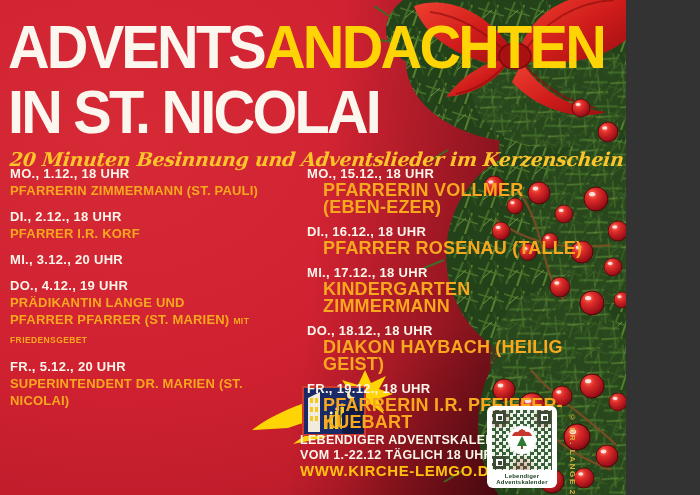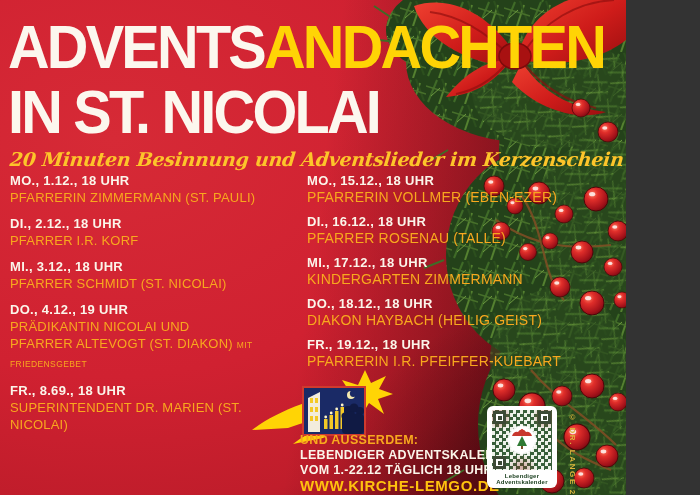--- a/index.html
+++ b/index.html
@@ -23,32 +23,32 @@
   }
   .title .w{color:#fcf7ee;}
   .title .y{color:#ffd405;}
   .subtitle{
     position:absolute;left:10px;top:148px;z-index:5;
     font-family:"DejaVu Serif",serif;font-style:italic;font-weight:bold;
     font-size:19px;color:#fdc52a;transform:skewX(-6deg);transform-origin:left;
     letter-spacing:-.3px;white-space:nowrap;
   }
   
-  .col{position:absolute;top:172px;z-index:5;}
+  .col{position:absolute;top:165px;z-index:5;}
   .col-left{left:10px;width:288px;}
   .col-right{left:307px;width:280px;}
   .entry{margin-bottom:9px;}
   .col-right .entry{margin-bottom:7px;}
   .entry .date{
     color:#fbf5ea;font-weight:bold;font-size:13px;line-height:17px;letter-spacing:.3px;
   }
   .entry .name{
-    color:#f8a81e;font-weight:normal;font-size:13px;line-height:17px;letter-spacing:.2px;
-  }
-  .col-right .entry .name{font-size:14px;}
+    color:#f8a81e;font-weight:bold;font-size:13px;line-height:17px;letter-spacing:.2px;
+  }
+  .col-right .entry .name{font-size:18px;margin-left:16px;}
   .entry .note{font-size:8.5px;margin-left:4px;letter-spacing:.4px;}
   
   .star{position:absolute;left:248px;top:370px;z-index:3;}
   .logo-card{
     position:absolute;left:302px;top:386px;width:60px;height:46px;z-index:4;
     border:2.5px solid #cf3a2e;background:#1a2a66;box-sizing:content-box;
   }
   
   .footer{position:absolute;left:300px;top:433px;z-index:5;line-height:15px;white-space:nowrap;}
   .footer .amber{color:#f8a81e;font-weight:bold;font-size:12.5px;letter-spacing:.3px;}
@@ -221,30 +221,29 @@
   <div class="col col-left">
     <div class="entry">
       <div class="date">MO., 1.12., 18 UHR</div>
       <div class="name">PFARRERIN ZIMMERMANN (ST. PAULI)</div>
     </div>
     <div class="entry">
       <div class="date">DI., 2.12., 18 UHR</div>
       <div class="name">PFARRER I.R. KORF</div>
     </div>
     <div class="entry">
-      <div class="date">MI., 3.12., 18 UHR</div>
-      <div class="name">PFARRER SCHMIDT (ST. NICOLAI)</div>
+      <div class="date">MI., 3.12., 20 UHR</div>
     </div>
     <div class="entry">
       <div class="date">DO., 4.12., 19 UHR</div>
-      <div class="name">PRÄDIKANTIN NICOLAI UND</div>
-      <div class="name"><span>PFARRER ALTEVOGT (ST. DIAKON)</span><span class="note">MIT FRIEDENSGEBET</span></div>
-    </div>
-    <div class="entry">
-      <div class="date">FR., 8.69., 18 UHR</div>
+      <div class="name">PRÄDIKANTIN LANGE UND</div>
+      <div class="name"><span>PFARRER PFARRER (ST. MARIEN)</span><span class="note">MIT FRIEDENSGEBET</span></div>
+    </div>
+    <div class="entry">
+      <div class="date">FR., 5.12., 20 UHR</div>
       <div class="name">SUPERINTENDENT DR. MARIEN (ST. NICOLAI)</div>
     </div>
 
   </div>
 
   <div class="col col-right">
     <div class="entry">
       <div class="date">MO., 15.12., 18 UHR</div>
       <div class="name">PFARRERIN VOLLMER (EBEN-EZER)</div>
     </div>
@@ -304,21 +303,20 @@
           <circle cx="56" cy="23" r="4"></circle>
         <circle cx="41" cy="28" r="3.5"></circle>
           <circle cx="47" cy="27" r="4"></circle>
           <circle cx="54" cy="29" r="4"></circle>
         <rect x="38" y="26" width="22" height="20" rx="4"></rect>
       </g>
     </svg>
   </div>
 
   <div class="footer">
-    <div class="amber">UND AUSSERDEM:</div>
     <div class="white">LEBENDIGER ADVENTSKALENDER</div>
     <div class="white">VOM 1.-22.12 TÄGLICH 18 UHR</div>
     <div class="site">WWW.KIRCHE-LEMGO.DE</div>
   </div>
 
   <div class="qr-card">
     <div class="qr">
       <div class="finder f1"></div>
       <div class="finder f2"></div>
       <div class="finder f3"></div>

